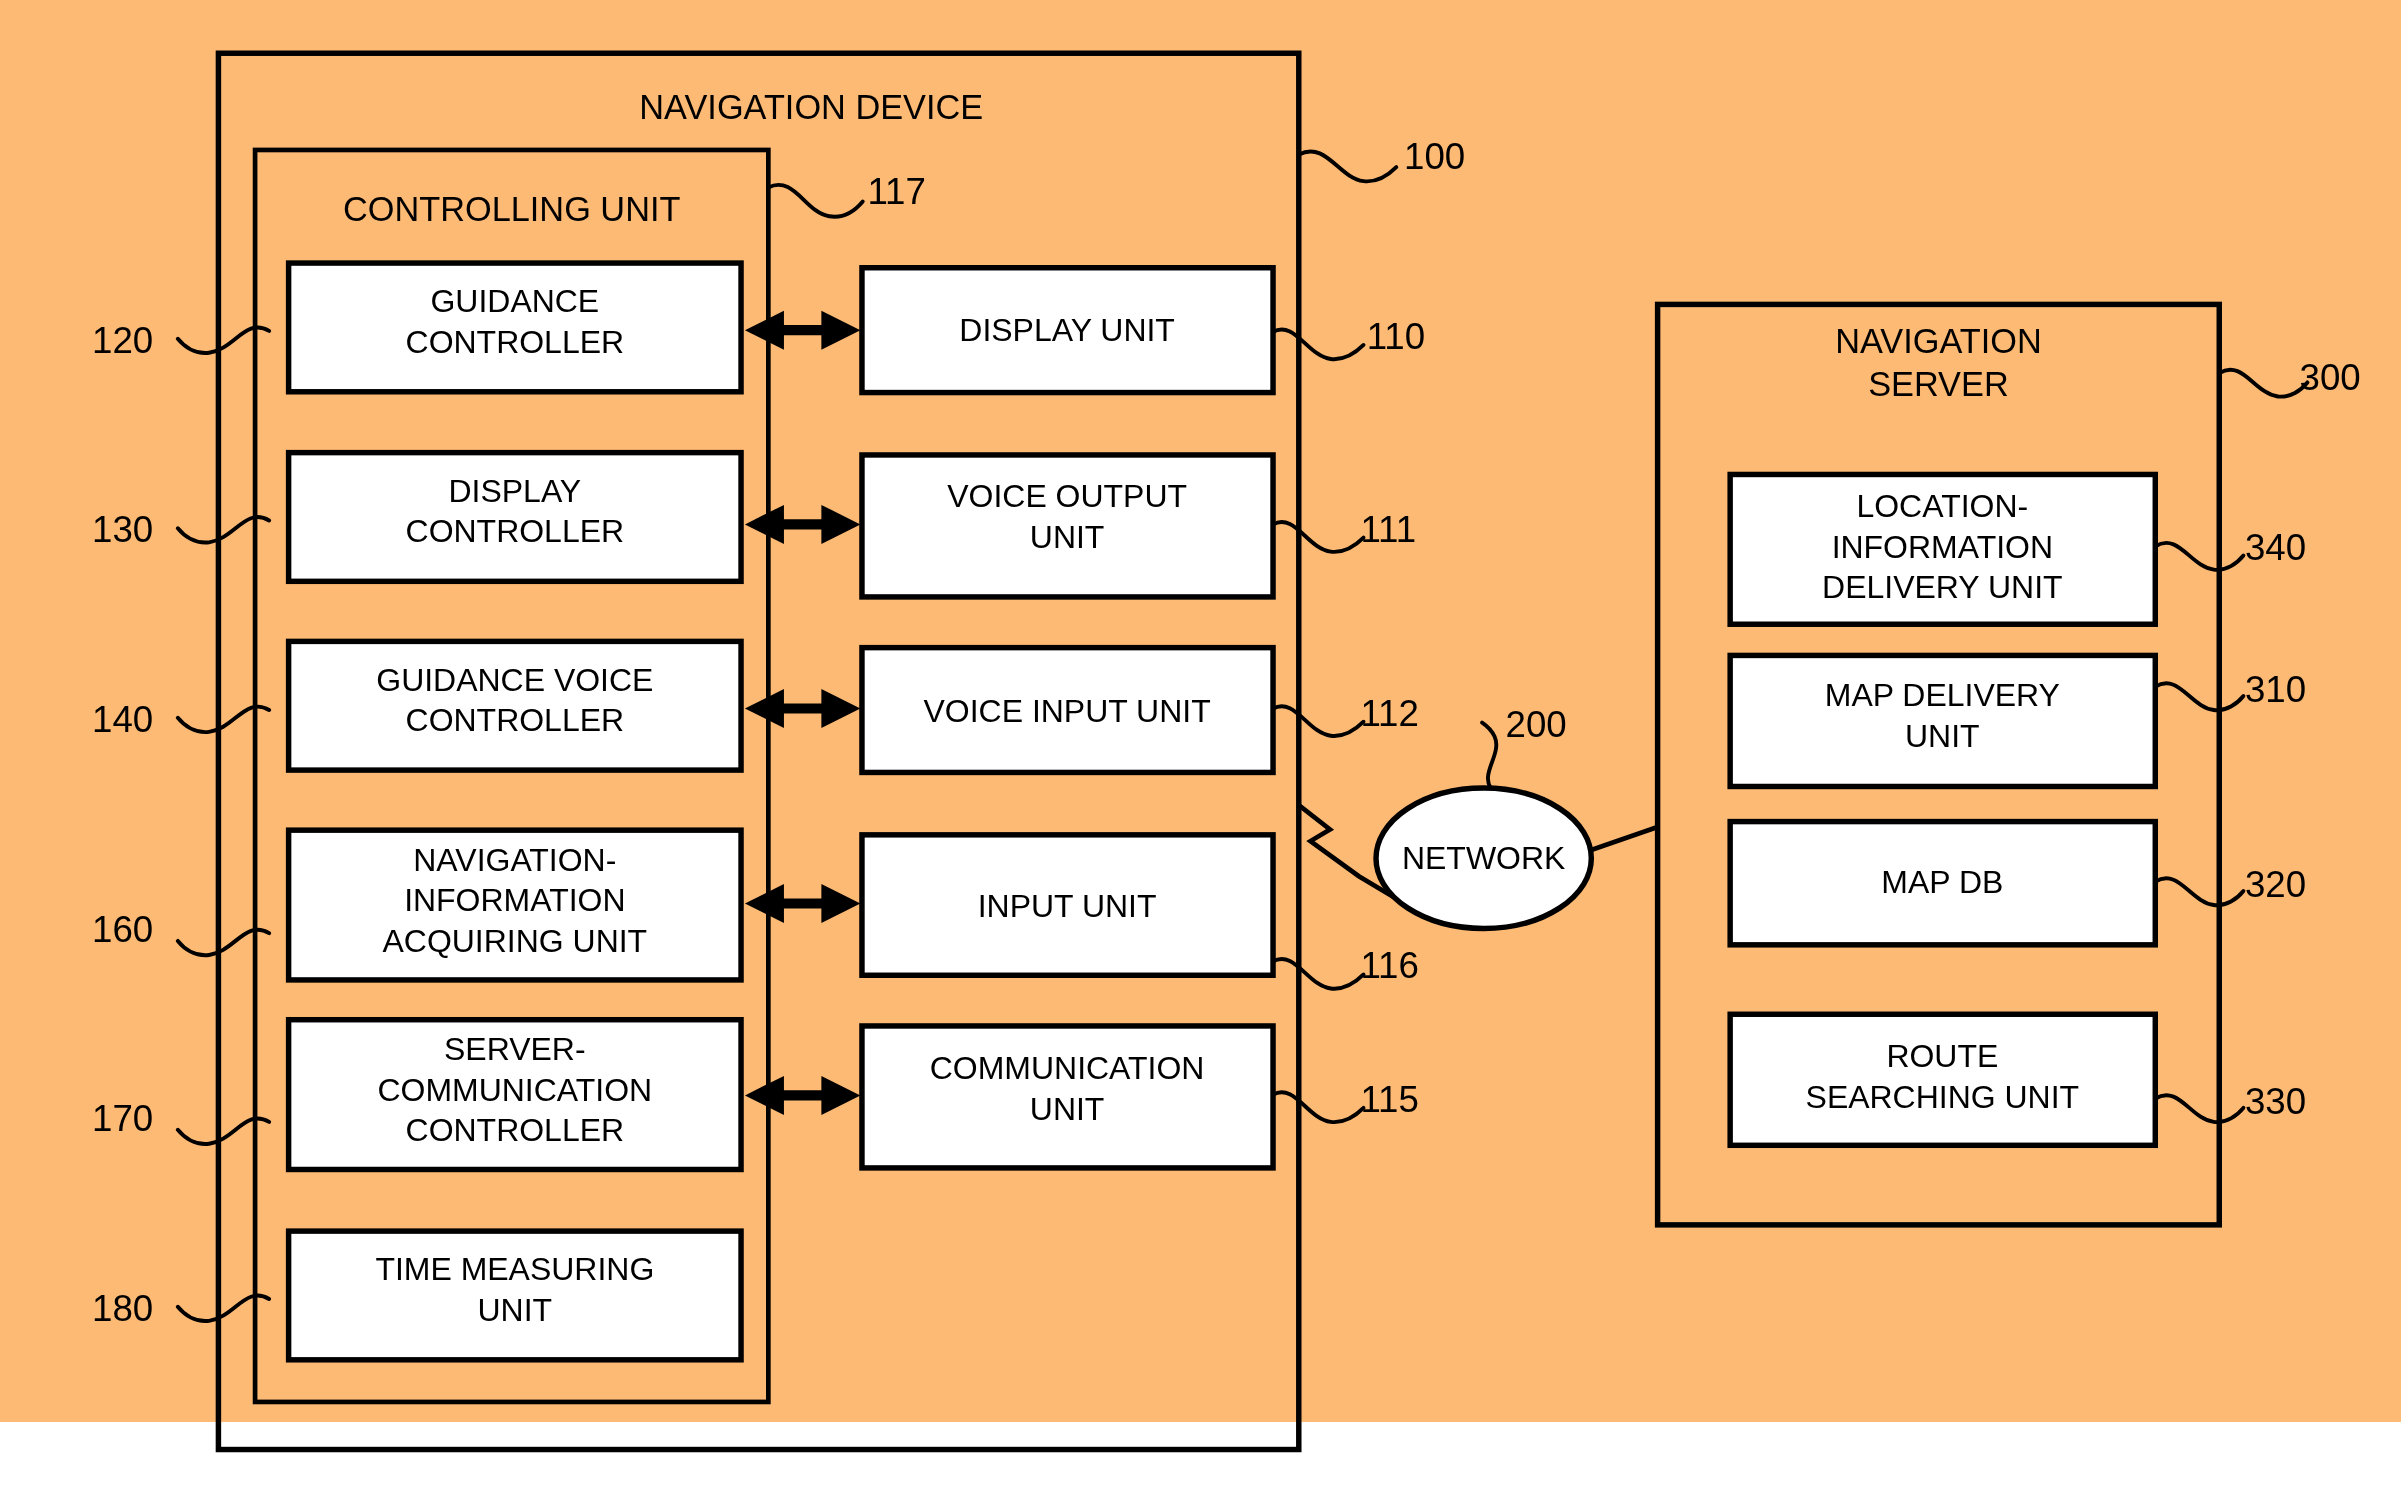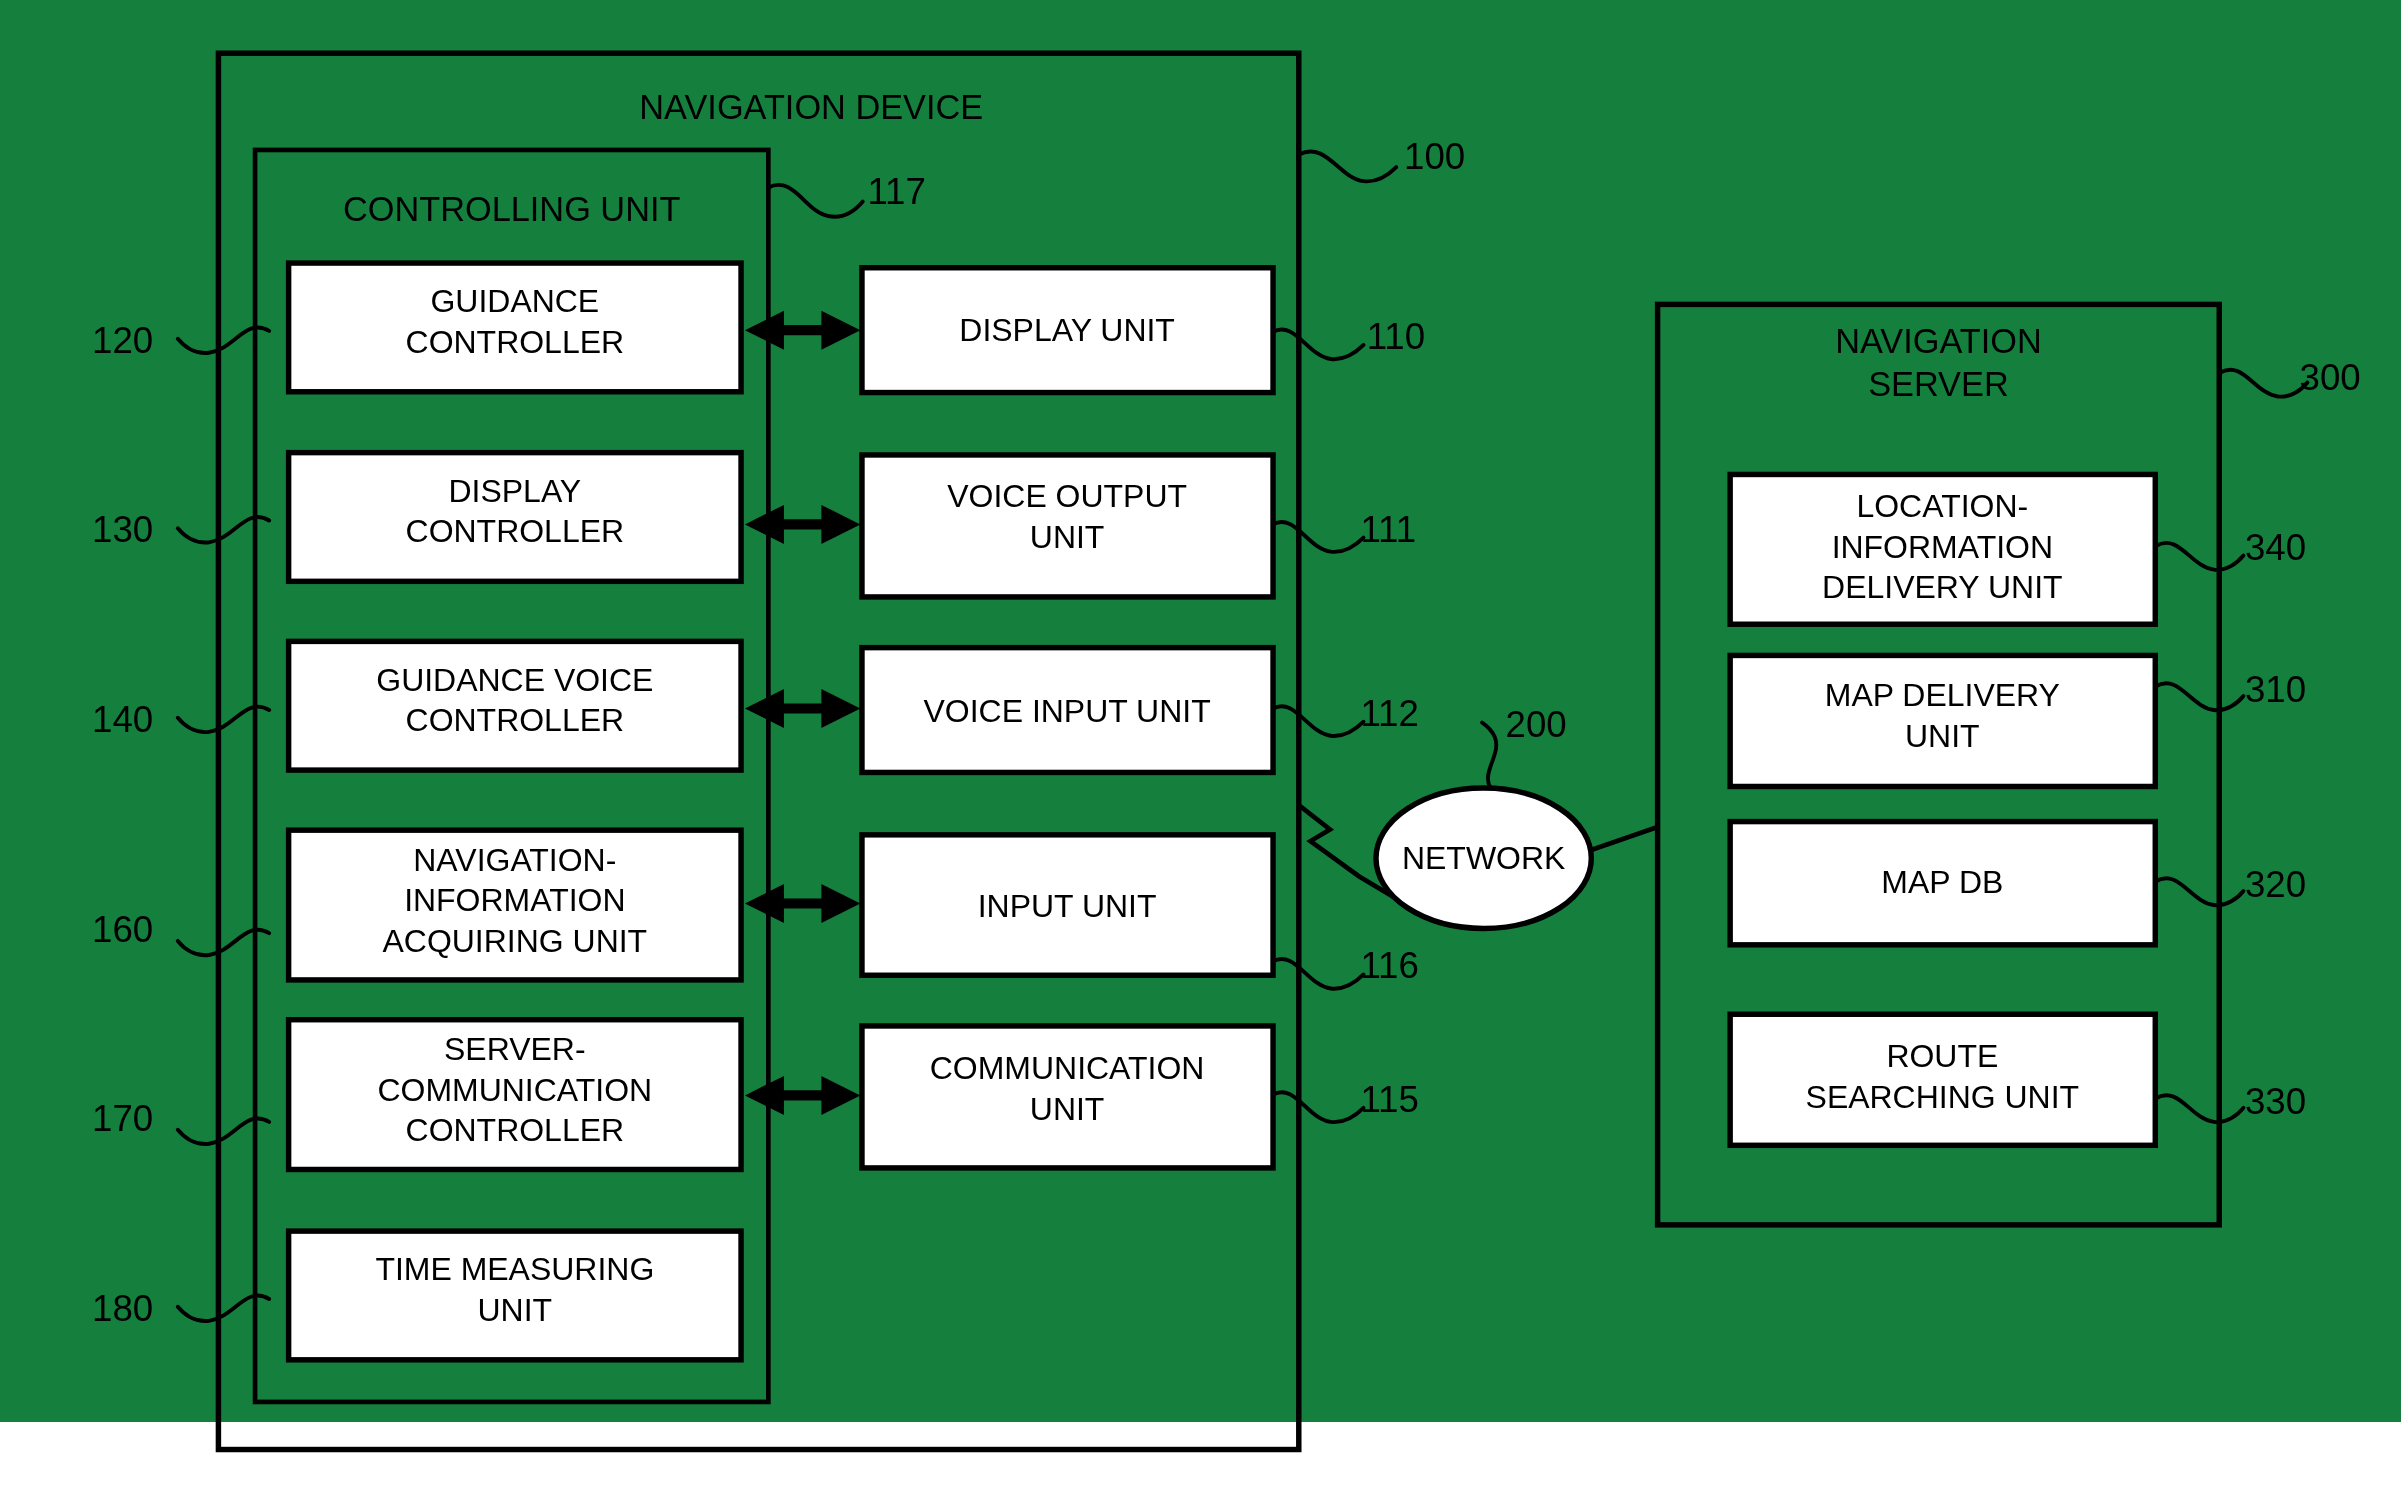--- a/index.html
+++ b/index.html
@@ -11,21 +11,21 @@
   body {
     width: 2401px;
     height: 1509px;
     font-family: "Liberation Sans", sans-serif;
     overflow: hidden;
   }
   #figure-root {
     position: relative;
     width: 2401px;
     height: 1422px;
-    background: #15803d;
+    background: #fdba74;
   }
   svg.diagram {
     position: absolute;
     left: 0;
     top: 0;
     width: 2401px;
     height: 1509px;
     display: block;
   }
   

